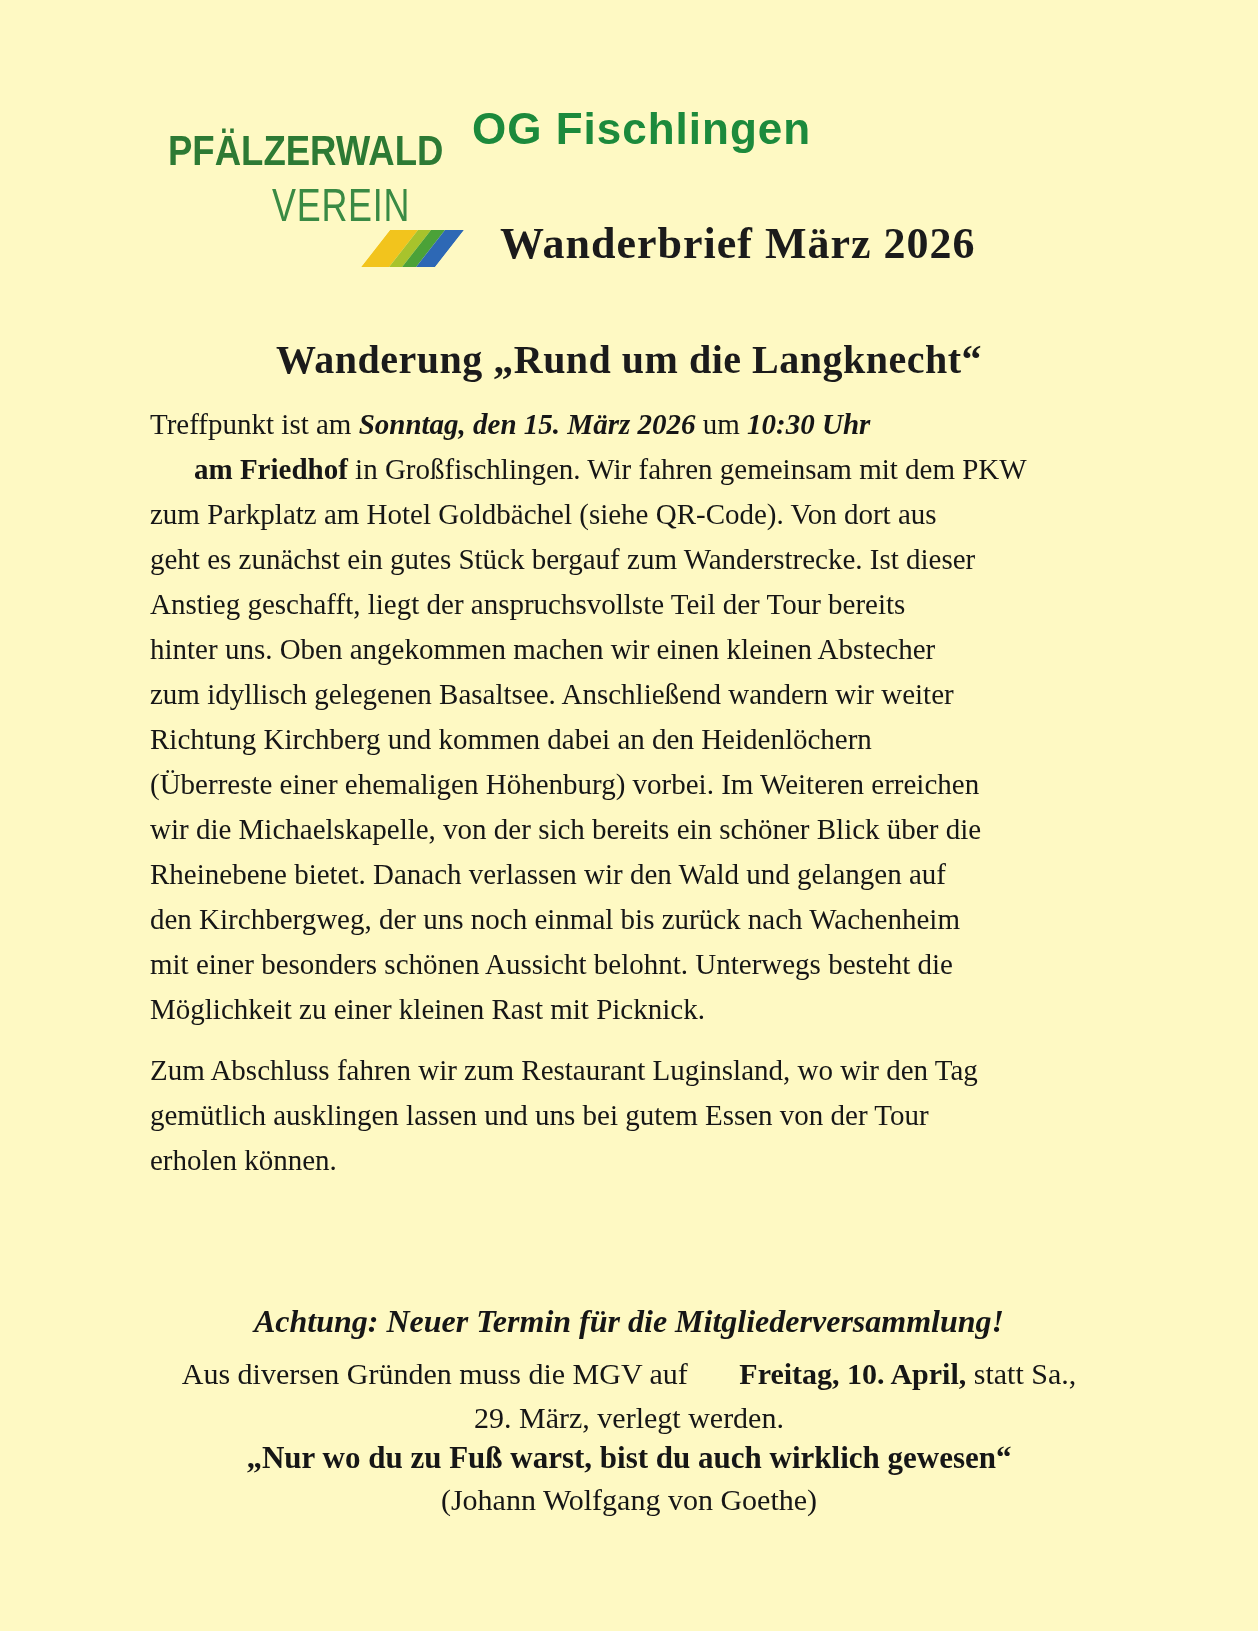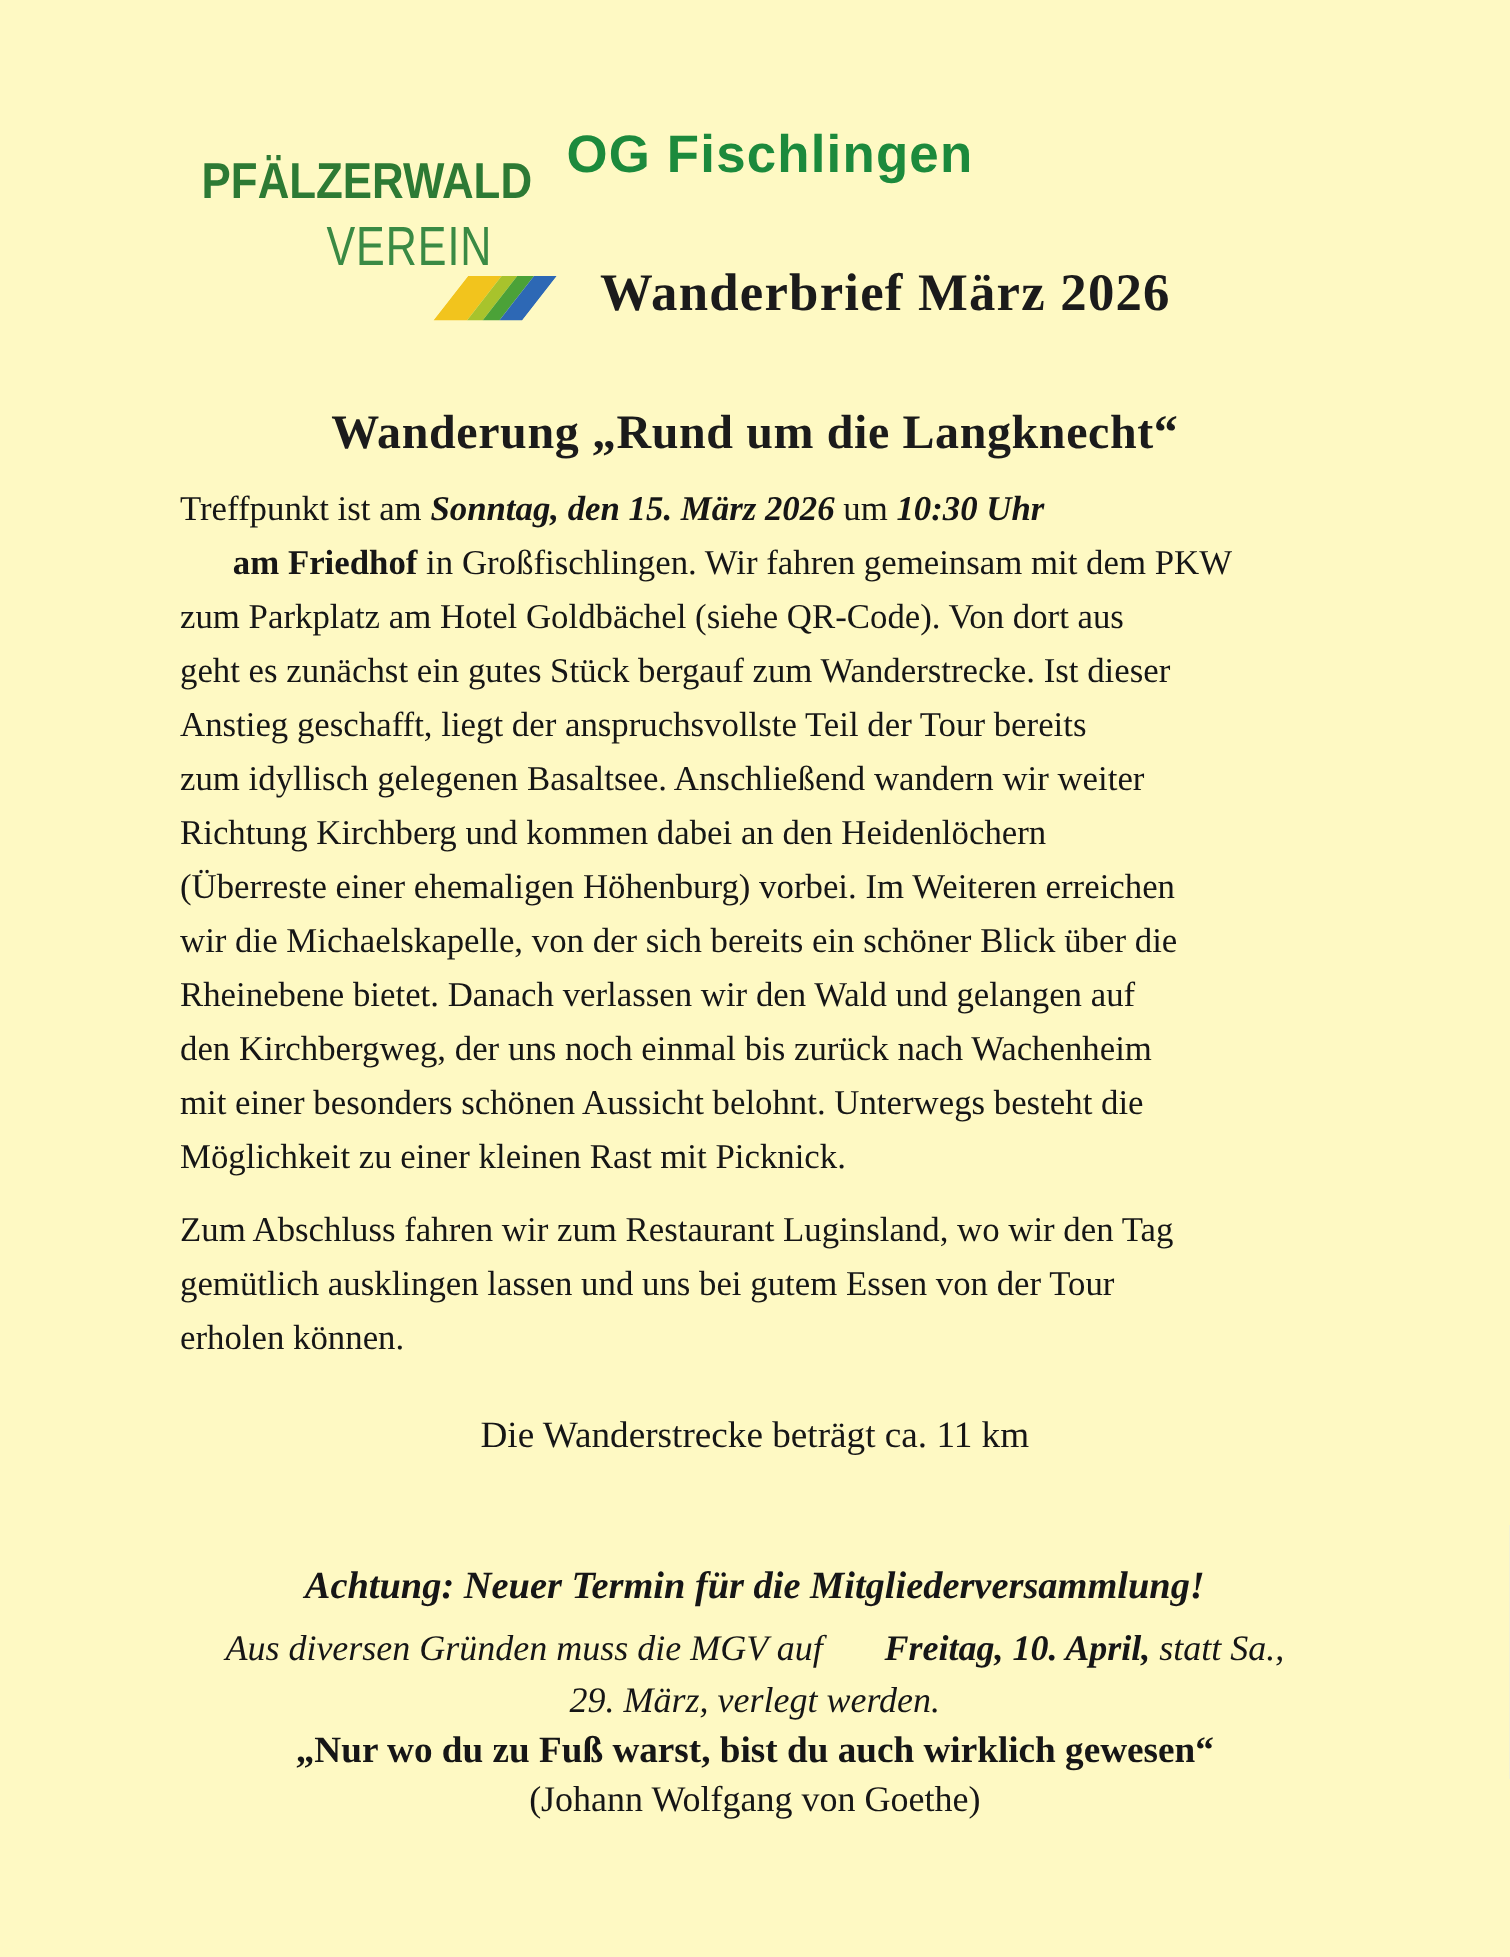--- a/index.html
+++ b/index.html
@@ -67,21 +67,21 @@
   .closing{margin-top:16px;}
   
   .centerline{position:absolute;left:0;width:100%;text-align:center;white-space:nowrap;}
   .distance{top:1178px;font-size:31px;}
   .leaders{
     top:1245px;
     font-family:"Liberation Sans", sans-serif;
     font-weight:bold;font-style:italic;font-size:33px;
   }
   .notice-headline{top:1303px;font-size:32px;font-weight:bold;font-style:italic;}
-  .notice-body{top:1352px;font-size:30px;line-height:44px;font-style:italic;}
+  .notice-body{top:1352px;font-size:30px;line-height:44px;}
   .quote-text{top:1440px;font-size:31px;font-weight:bold;}
   .quote-author{top:1483px;font-size:30px;}
 </style>
 </head>
 <body>
 
 <div class="page">
 
   <div class="logo-wrap">
     <div class="logo-line1" style="color: rgb(45, 122, 52);">PFÄLZERWALD</div>
@@ -99,37 +99,37 @@
 
   <div class="hike-title">Wanderung „Rund um die Langknecht“</div>
 
   <div class="content">
     <div class="line"><span>Treffpunkt ist am </span><span class="boldital">Sonntag, den 15. März 2026</span><span> um </span><span class="boldital">10:30 Uhr</span></div>
     <div class="line"><span class="bold">am Friedhof</span><span> in Großfischlingen. Wir fahren gemeinsam mit dem PKW</span></div>
 
     <div class="line">zum Parkplatz am Hotel Goldbächel (siehe QR-Code). Von dort aus</div>
     <div class="line">geht es zunächst ein gutes Stück bergauf zum Wanderstrecke. Ist dieser</div>
     <div class="line">Anstieg geschafft, liegt der anspruchsvollste Teil der Tour bereits</div>
+    <div class="line">hinter uns. Oben angekommen machen wir einen kleinen Abstecher</div>
     <div class="line">zum idyllisch gelegenen Basaltsee. Anschließend wandern wir weiter</div>
     <div class="line">Richtung Kirchberg und kommen dabei an den Heidenlöchern</div>
     <div class="line">(Überreste einer ehemaligen Höhenburg) vorbei. Im Weiteren erreichen</div>
     <div class="line">wir die Michaelskapelle, von der sich bereits ein schöner Blick über die</div>
     <div class="line">Rheinebene bietet. Danach verlassen wir den Wald und gelangen auf</div>
     <div class="line">den Kirchbergweg, der uns noch einmal bis zurück nach Wachenheim</div>
     <div class="line">mit einer besonders schönen Aussicht belohnt. Unterwegs besteht die</div>
     <div class="line">Möglichkeit zu einer kleinen Rast mit Picknick.</div>
 
     <div class="closing">
       <div class="line">Zum Abschluss fahren wir zum Restaurant Luginsland, wo wir den Tag</div>
       <div class="line">gemütlich ausklingen lassen und uns bei gutem Essen von der Tour</div>
       <div class="line">erholen können.</div>
     </div>
   </div>
 
-  <div class="centerline distance">Die Wanderstrecke beträgt ca. 11 km</div>
   <div class="centerline notice-headline">Achtung: Neuer Termin für die Mitgliederversammlung!</div>
   <div class="centerline notice-body">
     <div><span>Aus diversen Gründen muss die MGV auf </span><span class="bold">Freitag, 10. April,</span><span> statt Sa.,</span></div>
     <div>29. März, verlegt werden.</div>
   </div>
   <div class="centerline quote-text">„Nur wo du zu Fuß warst, bist du auch wirklich gewesen“</div>
   <div class="centerline quote-author">(Johann Wolfgang von Goethe)</div>
 
 </div>
 

